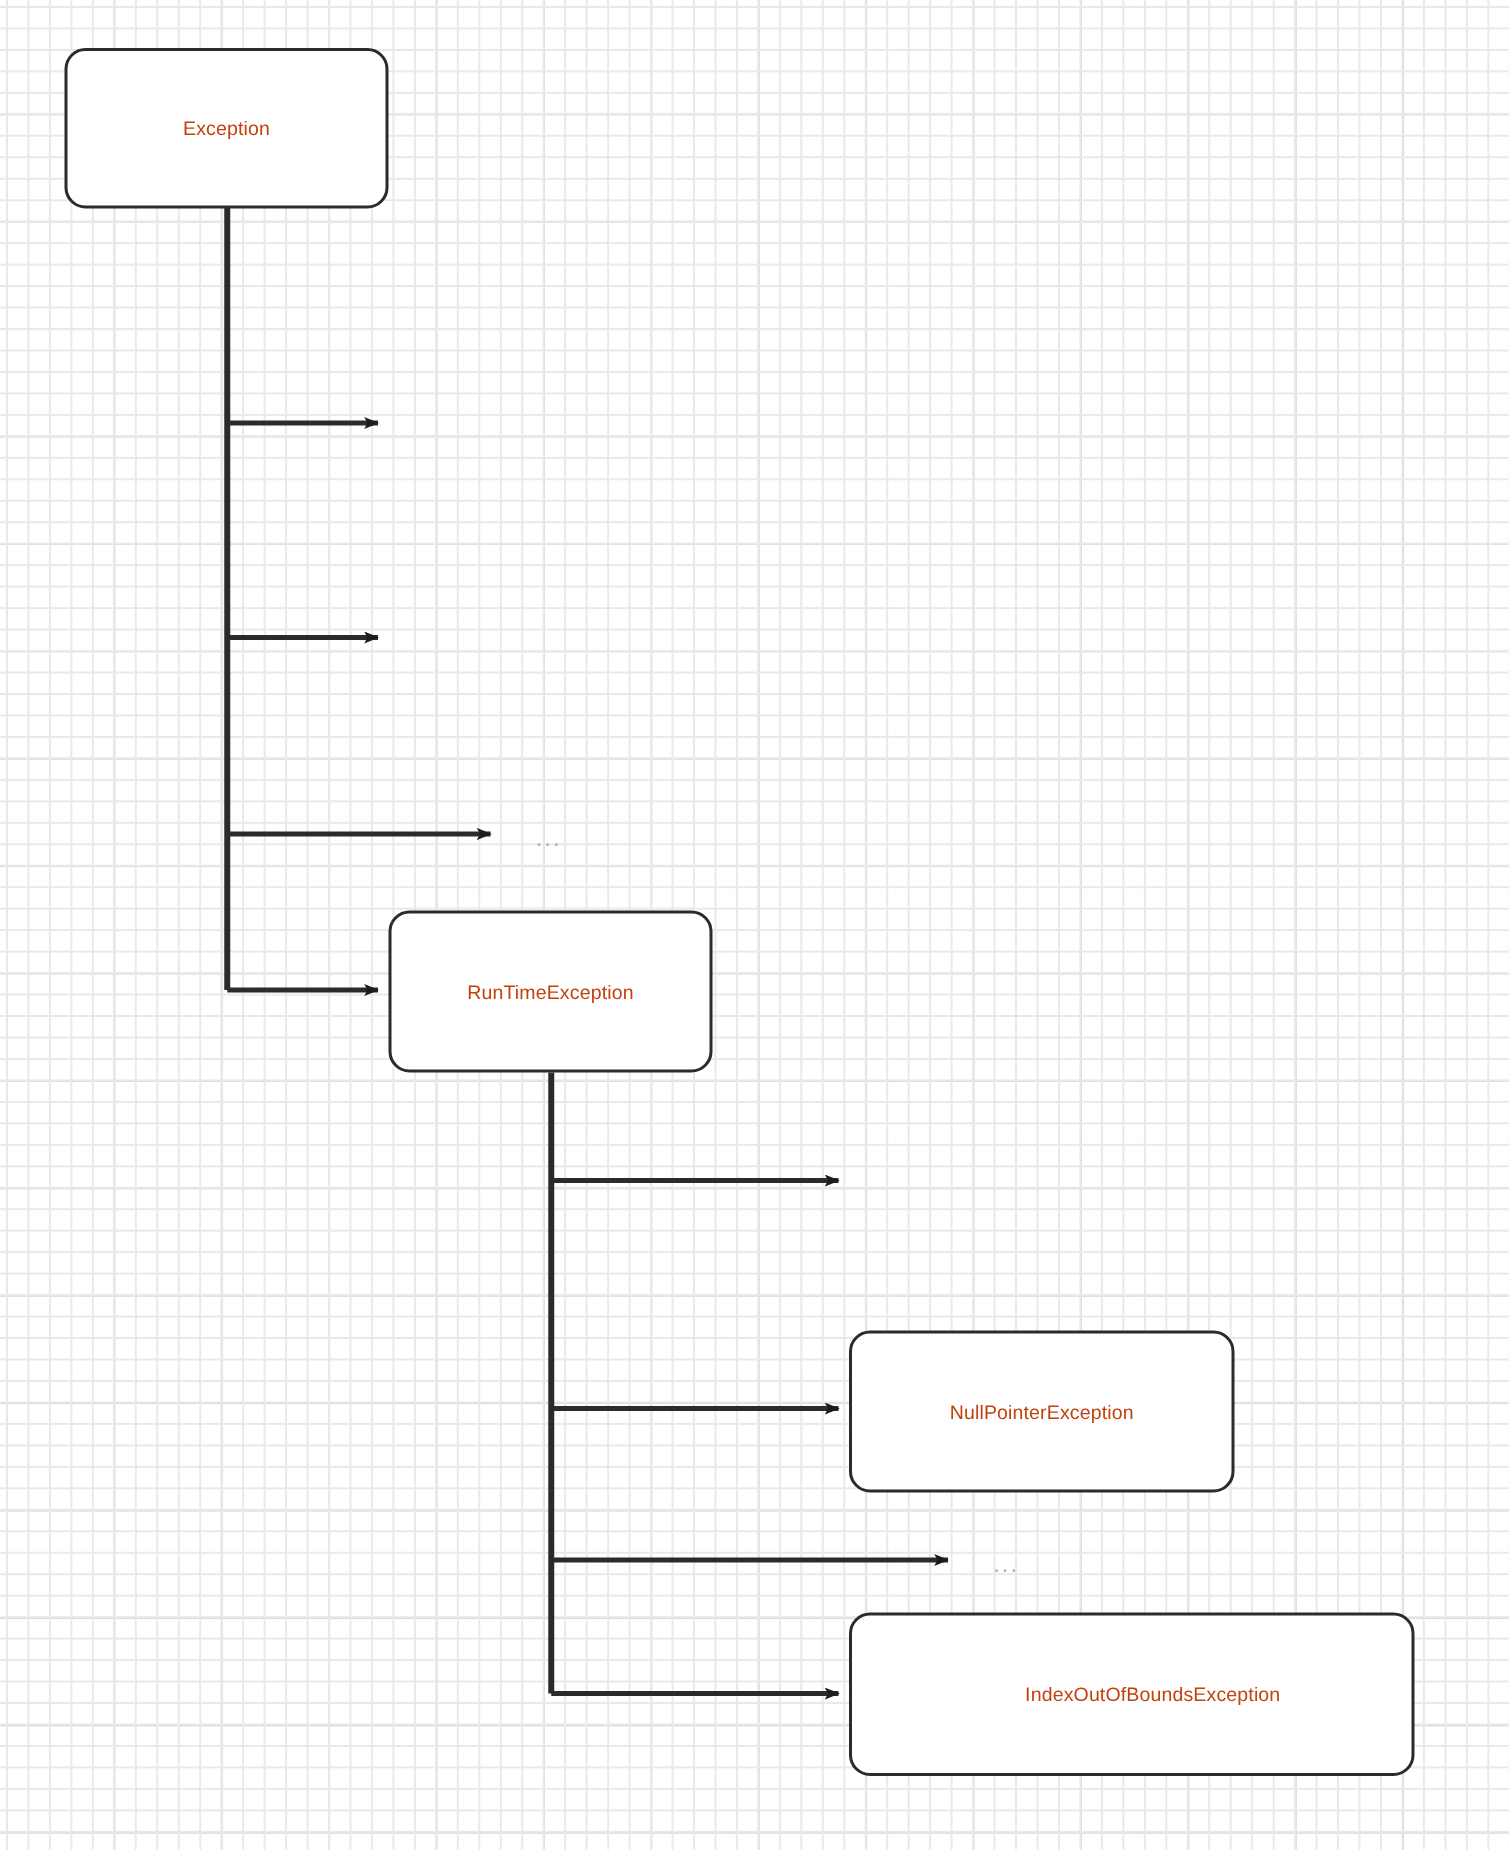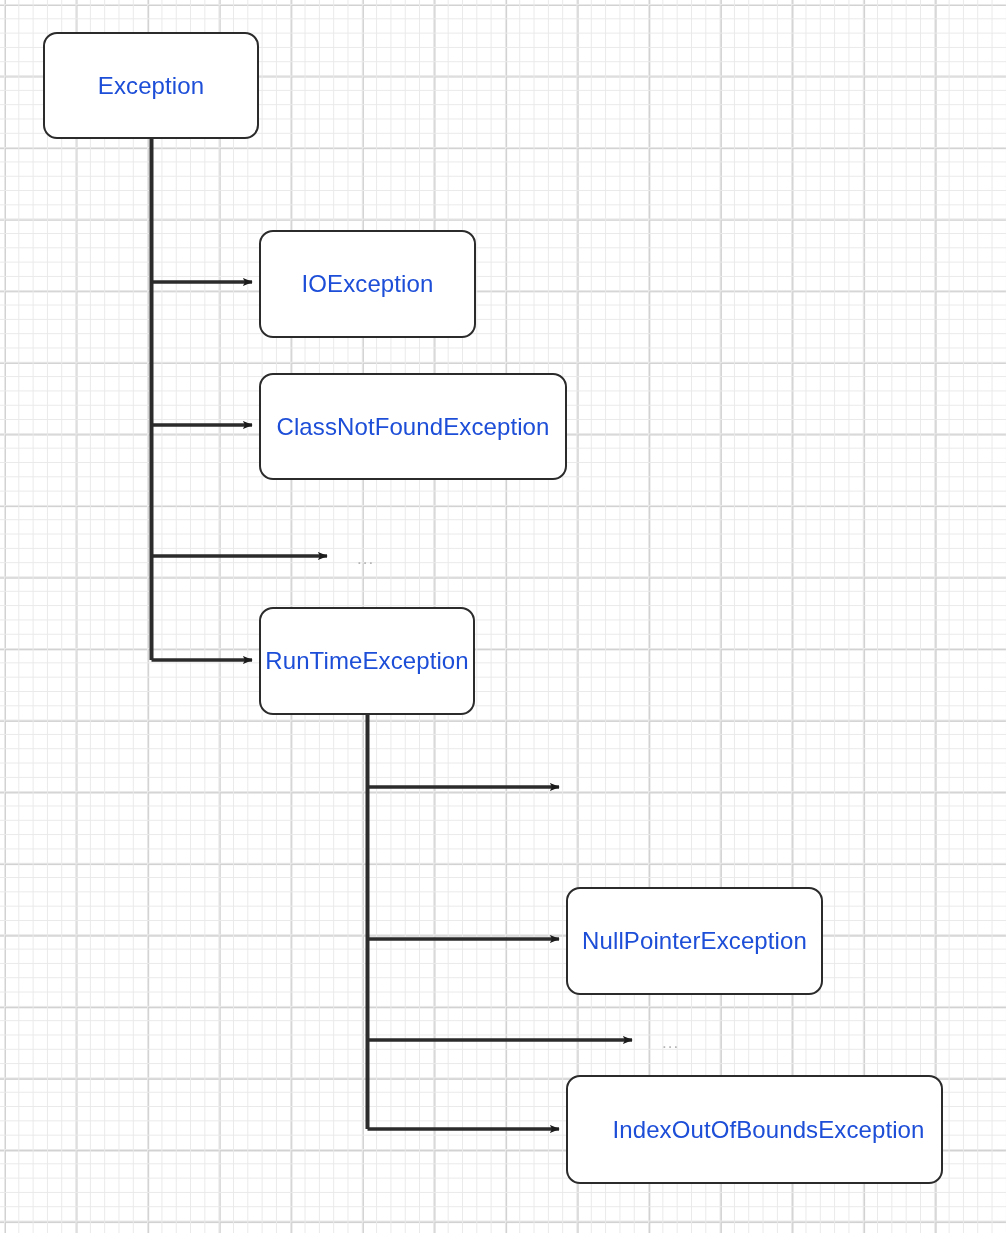--- a/index.html
+++ b/index.html
@@ -50,23 +50,23 @@
   
   .node {
     position: absolute;
     box-sizing: border-box;
     background: #ffffff;
     border: 2.4px solid #2b2b2b;
     border-radius: 14px;
     display: flex;
     align-items: center;
     justify-content: center;
-    color: #1d4ed8;
+    color: #c2410c;
     font-family: "Liberation Sans", sans-serif;
-    font-size: 24px;
+    font-size: 13px;
     letter-spacing: 0.1px;
     white-space: nowrap;
   }
   .ellipsis {
     position: absolute;
     color: #b4b4b4;
     font-family: "Liberation Sans", sans-serif;
     font-size: 17px;
     letter-spacing: 1px;
     line-height: 1;
@@ -110,27 +110,21 @@
       <path d="M367.5,1040 L632,1040" stroke="#2b2b2b" stroke-width="3.4" fill="none" marker-end="url(#arrowhead)"></path>
 
       <path d="M367.5,1129 L559,1129" stroke="#2b2b2b" stroke-width="3.4" fill="none" marker-end="url(#arrowhead)"></path>
     </g>
   </svg>
 
   <div class="node" style="left:43px; top:32px; width:216px; height:107px;">
     <span>Exception</span>
   </div>
 
-  <div class="node" style="left:259px; top:230px; width:217px; height:108px;">
-    <span>IOException</span>
-  </div>
 
-  <div class="node" style="left:259px; top:373px; width:308px; height:107px;">
-    <span>ClassNotFoundException</span>
-  </div>
 
   <div class="node" style="left:259px; top:607px; width:216px; height:108px;">
     <span>RunTimeException</span>
   </div>
 
 
   <div class="node" style="left:566px; top:887px; width:257px; height:108px;">
     <span>NullPointerException</span>
   </div>
 

